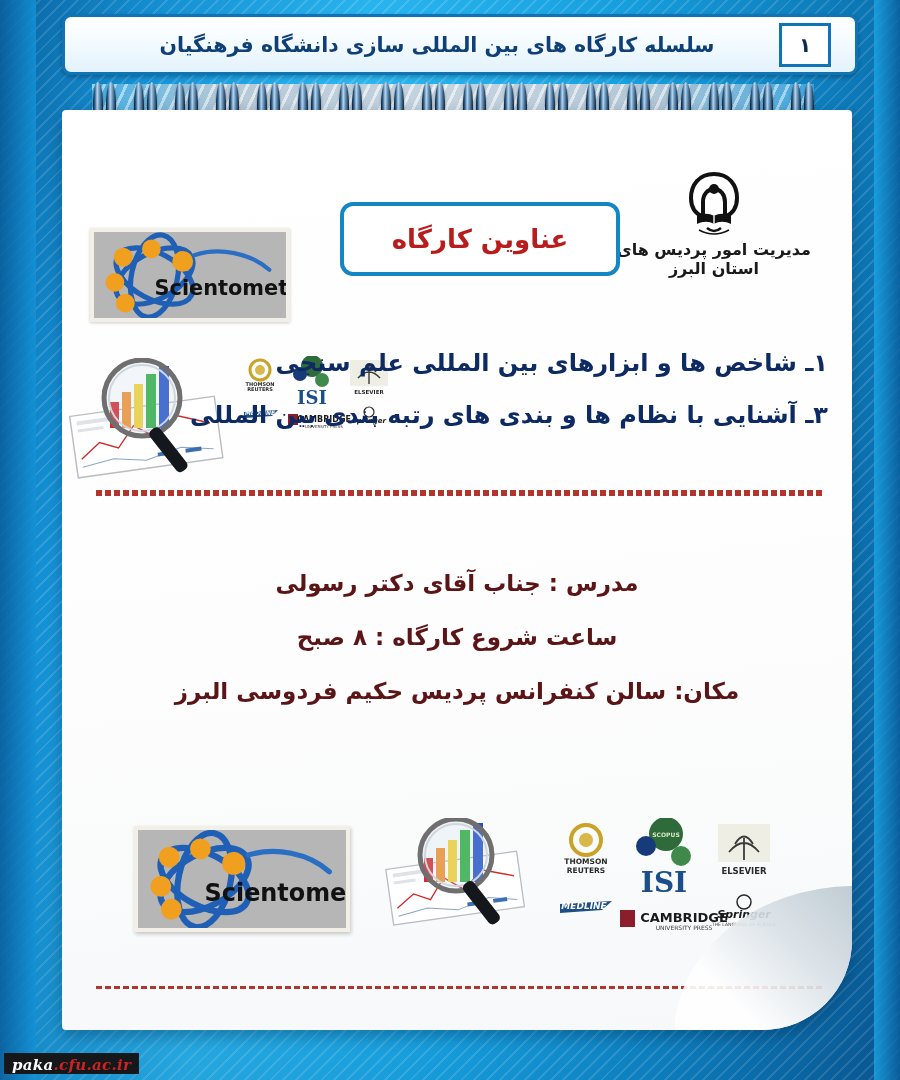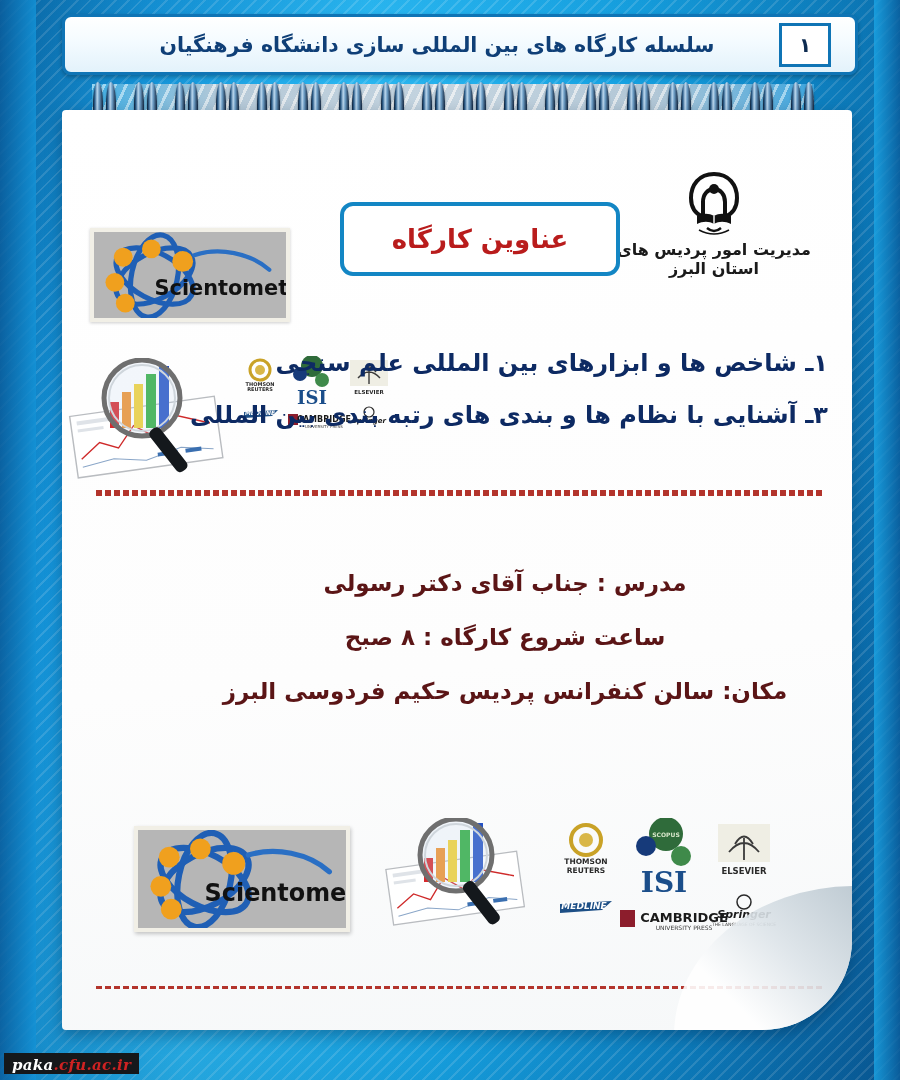--- a/index.html
+++ b/index.html
@@ -125,21 +125,21 @@
     height:0;border-top:3px dashed #b3342c;
     background:transparent;
   }
   .aud-wrap{position:absolute;left:34px;top:380px;width:726px;}
   .aud-txt{
     text-align:center;font-size:19.5px;font-weight:bold;color:#232323;
     padding:10px 0 8px;
   }
 
   
-  .details{position:absolute;left:0;top:460px;width:100%;text-align:center;padding-left:48px;}
+  .details{position:absolute;left:0;top:460px;width:100%;text-align:center;}
   .det{
     font-size:23px;font-weight:bold;color:#5b1516;margin-bottom:28px;white-space:nowrap;
   }
 
   
   .sci-bot{
     position:absolute;left:72px;top:716px;width:208px;height:98px;
     background:#f1efe6;padding:4px;box-shadow:1px 2px 4px rgba(0,0,0,.22);
   }
   .mag-bot{position:absolute;left:318px;top:708px;width:150px;height:116px;}

